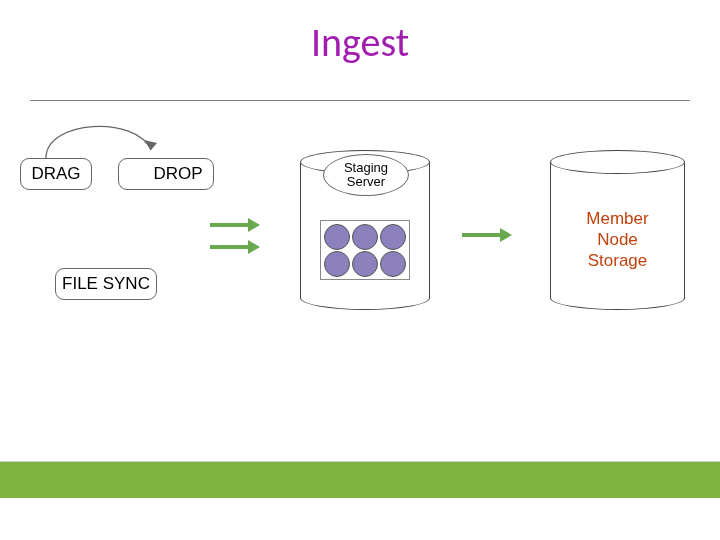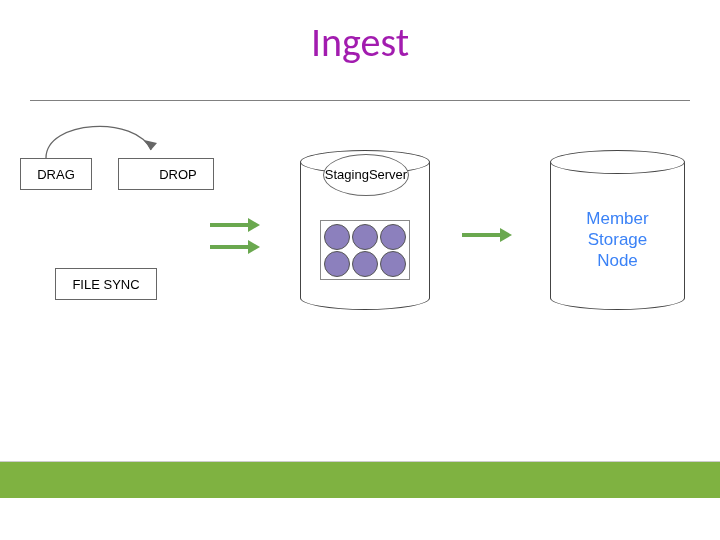--- a/index.html
+++ b/index.html
@@ -27,23 +27,23 @@
     position: absolute;
     left: 30px;
     top: 100px;
     width: 660px;
     height: 0;
     border-top: 1px solid #808080;
   }
   .box {
     position: absolute;
     border: 1px solid #666;
-    border-radius: 0;
-    background: #ffffff;
-    font-size: 13px;
+    border-radius: 9px;
+    background: #ffffff;
+    font-size: 17px;
     font-weight: 400;
     display: flex;
     align-items: center;
     justify-content: center;
     color: #000;
   }
   .box.drag { left: 20px; top: 158px; width: 70px; height: 30px; }
   .box.drop { left: 118px; top: 158px; width: 70px; height: 30px; padding-left: 24px; }
   .box.filesync { left: 55px; top: 268px; width: 100px; height: 30px; }
 
@@ -106,36 +106,36 @@
     top: 4px;
     width: 84px;
     height: 40px;
     z-index: 3;
     background: #fff;
     border: 1px solid #666;
     border-radius: 50%;
     display: flex;
     align-items: center;
     justify-content: center;
-    flex-direction: row;
+    flex-direction: column;
     font-size: 13px;
     line-height: 14px;
     text-align: left;
   }
 
   .member { left: 550px; top: 150px; height: 160px; width: 135px; }
   .member .mlabel {
     position: absolute;
     left: 0; right: 0;
     top: 58px;
     z-index: 3;
     text-align: center;
     font-size: 17px;
     line-height: 21px;
-    color: #3b82f6;
+    color: #c2410c;
   }
 
   .circles {
     position: absolute;
     left: 20px;
     top: 70px;
     width: 90px;
     height: 60px;
     z-index: 3;
     border: 1px solid #888;
@@ -218,19 +218,19 @@
 </div>
 
 <div class="arrow" style="left:462px; top:228px;"></div>
 
 <div class="cyl member">
   <div class="cyl-bot"></div>
   <div class="cyl-body"></div>
   <div class="cyl-top"></div>
   <div class="mlabel">
     <div>Member</div>
+    <div>Node</div>
     <div>Storage</div>
-    <div>Node</div>
   </div>
 </div>
 
 <div class="underline"></div>
 <div class="footer"></div>
 
 </body></html>

